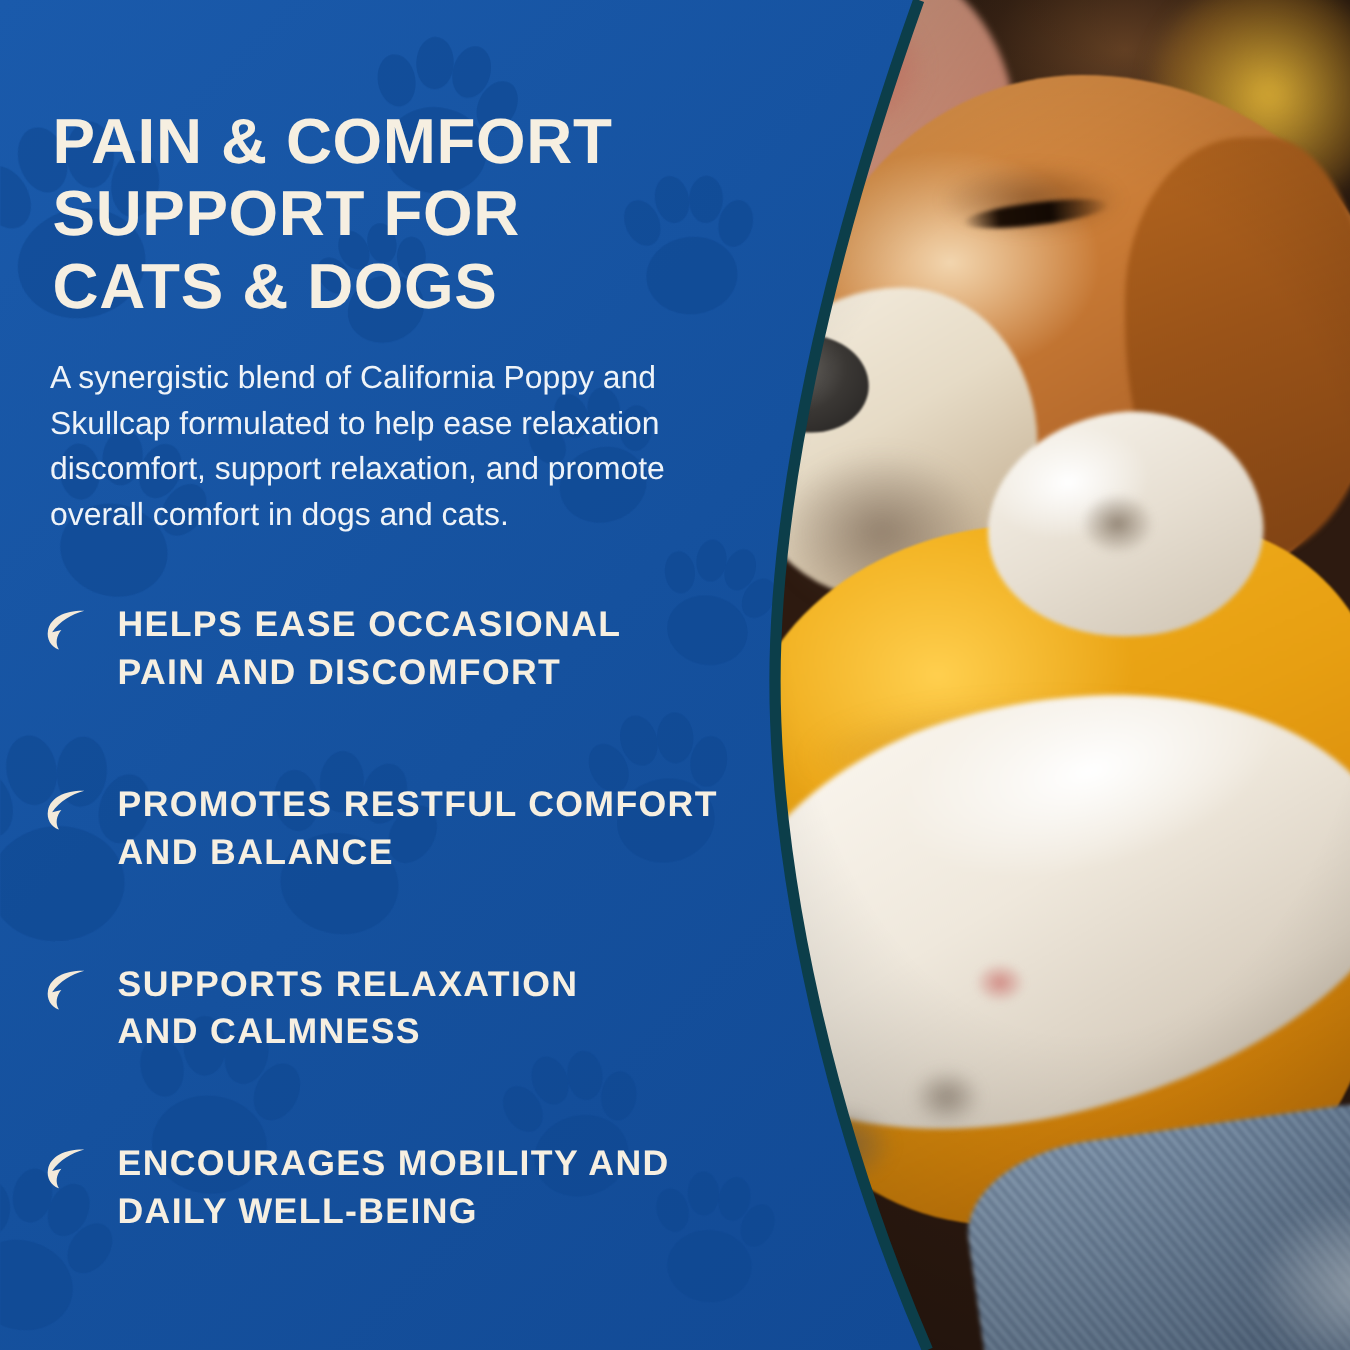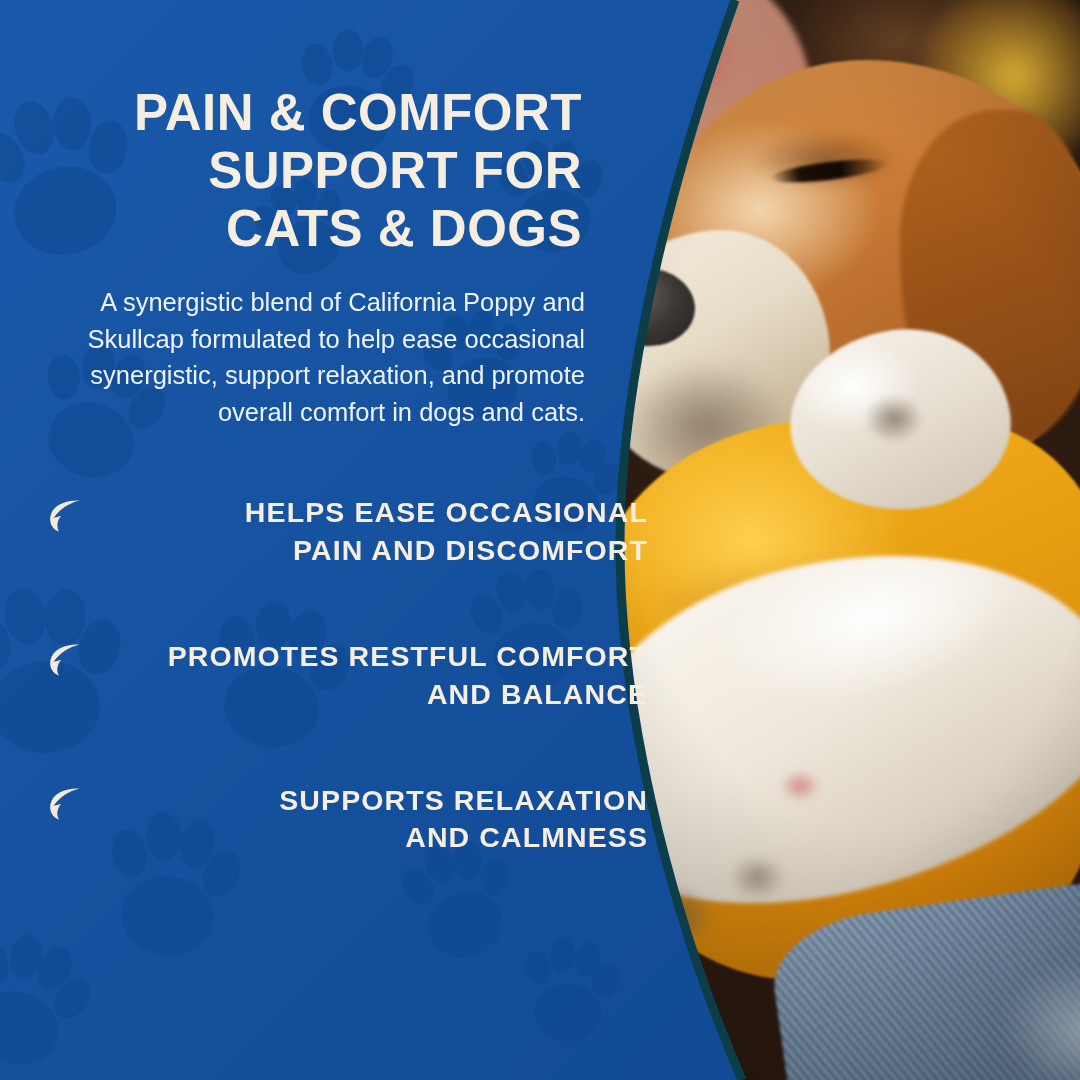--- a/index.html
+++ b/index.html
@@ -11,21 +11,20 @@
   body {
     font-family: "Liberation Sans", sans-serif;
   }
 
   #ad-card {
     position: relative;
     width: 1080px;
     height: 1080px;
     overflow: hidden;
     background: #ec4899;
-    text-align: right;
   }
 
   
   .photo-layer {
     position: absolute;
     inset: 0;
     z-index: 1;
   }
   .photo {
     position: absolute;
@@ -273,21 +272,21 @@
     font-size: 25.5px;
     line-height: 1.44;
     font-weight: 400;
   }
 
   .benefits {
     position: absolute;
     left: 36px;
     top: 482px;
     width: 600px;
-    margin: 12px;
+    margin: 0;
     padding: 0;
     list-style: none;
   }
   .benefit {
     position: relative;
     min-height: 60px;
     margin-bottom: 68px;
     padding-left: 58px;
   }
   .benefit:last-child { margin-bottom: 0; }
@@ -395,21 +394,21 @@
                C620,700 664,900 742,1080" fill="none" stroke="#0C3E4A" stroke-width="9"></path>
     </svg>
   </div>
 
   <div class="content">
 
     <h1 class="headline">PAIN &amp; COMFORT
 SUPPORT FOR
 CATS &amp; DOGS</h1>
 
-    <p class="subcopy">A synergistic blend of California Poppy and Skullcap formulated to help ease occasional synergistic, support relaxation, and promote overall comfort in dogs and cats.</p>
+    <p class="subcopy">A synergistic blend of California Poppy and Skullcap formulated to help ease relaxation discomfort, support relaxation, and promote overall comfort in dogs and cats.</p>
 
     <ul class="benefits">
 
       <li class="benefit">
         <span class="leaf-icon">
           <svg viewBox="0 0 34 34" xmlns="http://www.w3.org/2000/svg" aria-hidden="true">
             <path d="M31.5 1.6C16.8 1.2 4.4 6.6 2.4 17.4c-1.3 7 2.4 12.9 8.4 15.1
                      l.2-.1C8.2 27.9 9 21.7 13.1 17l-7.4 1.7C11.8 10.1 21 4.3 31.5 1.6Z" fill="#F3EADA"></path>
           </svg>
         </span>
@@ -432,16 +431,26 @@
         <span class="leaf-icon">
           <svg viewBox="0 0 34 34" xmlns="http://www.w3.org/2000/svg" aria-hidden="true">
             <path d="M31.5 1.6C16.8 1.2 4.4 6.6 2.4 17.4c-1.3 7 2.4 12.9 8.4 15.1
                      l.2-.1C8.2 27.9 9 21.7 13.1 17l-7.4 1.7C11.8 10.1 21 4.3 31.5 1.6Z" fill="#F3EADA"></path>
           </svg>
         </span>
         <span class="benefit-text">SUPPORTS RELAXATION
 AND CALMNESS</span>
       </li>
 
+      <li class="benefit">
+        <span class="leaf-icon">
+          <svg viewBox="0 0 34 34" xmlns="http://www.w3.org/2000/svg" aria-hidden="true">
+            <path d="M31.5 1.6C16.8 1.2 4.4 6.6 2.4 17.4c-1.3 7 2.4 12.9 8.4 15.1
+                     l.2-.1C8.2 27.9 9 21.7 13.1 17l-7.4 1.7C11.8 10.1 21 4.3 31.5 1.6Z" fill="#F3EADA"></path>
+          </svg>
+        </span>
+        <span class="benefit-text">ENCOURAGES MOBILITY AND
+DAILY WELL-BEING</span>
+      </li>
 
     </ul>
   </div>
 </div>
 
 </body></html>

